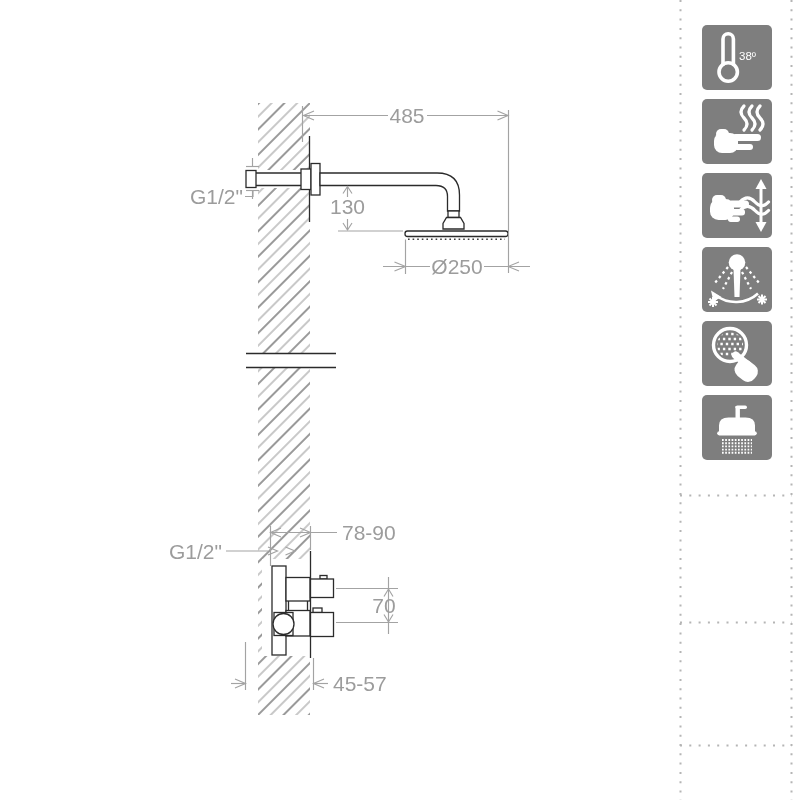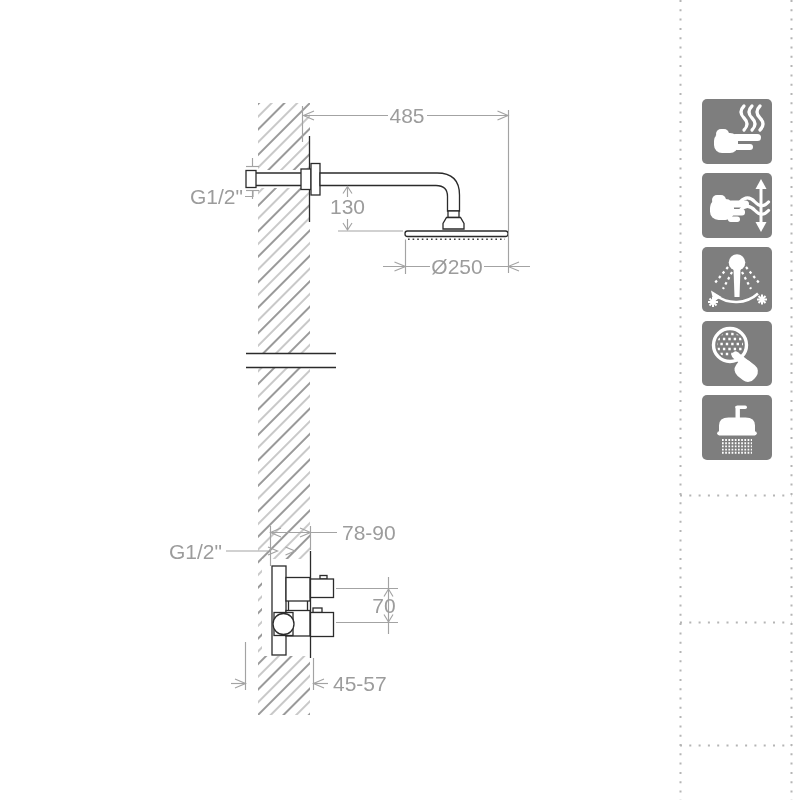--- a/index.html
+++ b/index.html
@@ -142,20 +142,27 @@
         <line x1="313.5" y1="658" x2="313.5" y2="690"></line>
         <line x1="231" y1="683.5" x2="245.5" y2="683.5"></line>
         <path d="M235,679 L245.5,683.5 L235,688"></path>
         <line x1="313.5" y1="683.5" x2="328" y2="683.5"></line>
         <path d="M324,679 L313.5,683.5 L324,688"></path>
       </g>
       <text class="dimtext" x="333" y="690.5" text-anchor="start" stroke="none">45-57</text>
     </g>
   </svg>
 
+  <div class="tile" style="top:25px">
+    <svg width="70" height="65" viewBox="0 0 70 65">
+      <path d="M21,39.5 V14 a5.2,5.2 0 0 1 10.4,0 V39.5" stroke="#ffffff" stroke-width="3.6" fill="none" stroke-linecap="round"></path>
+      <circle cx="26.2" cy="47" r="9.2" stroke="#ffffff" stroke-width="3.6" fill="none"></circle>
+      <text x="37" y="35" font-size="11.5" fill="#ffffff">38º</text>
+    </svg>
+  </div>
 
   <div class="tile" style="top:99px">
     <svg width="70" height="65" viewBox="0 0 70 65">
       <g stroke="#ffffff" stroke-width="3.2" fill="none" stroke-linecap="round">
         <path d="M42,31 c4,-4 4,-8 0,-12 c-4,-4 -4,-8 0,-12"></path>
         <path d="M50,31 c4,-4 4,-8 0,-12 c-4,-4 -4,-8 0,-12"></path>
         <path d="M58,31 c4,-4 4,-8 0,-12 c-4,-4 -4,-8 0,-12"></path>
       </g>
       <g fill="#ffffff">
         <rect x="12" y="34" width="24" height="20" rx="8"></rect>

